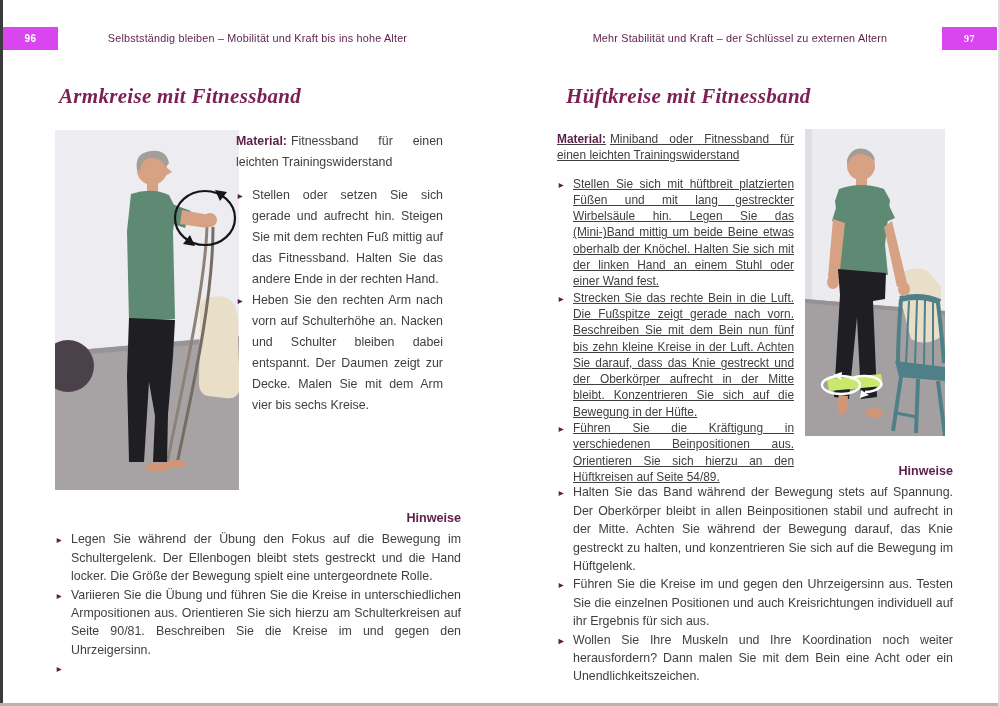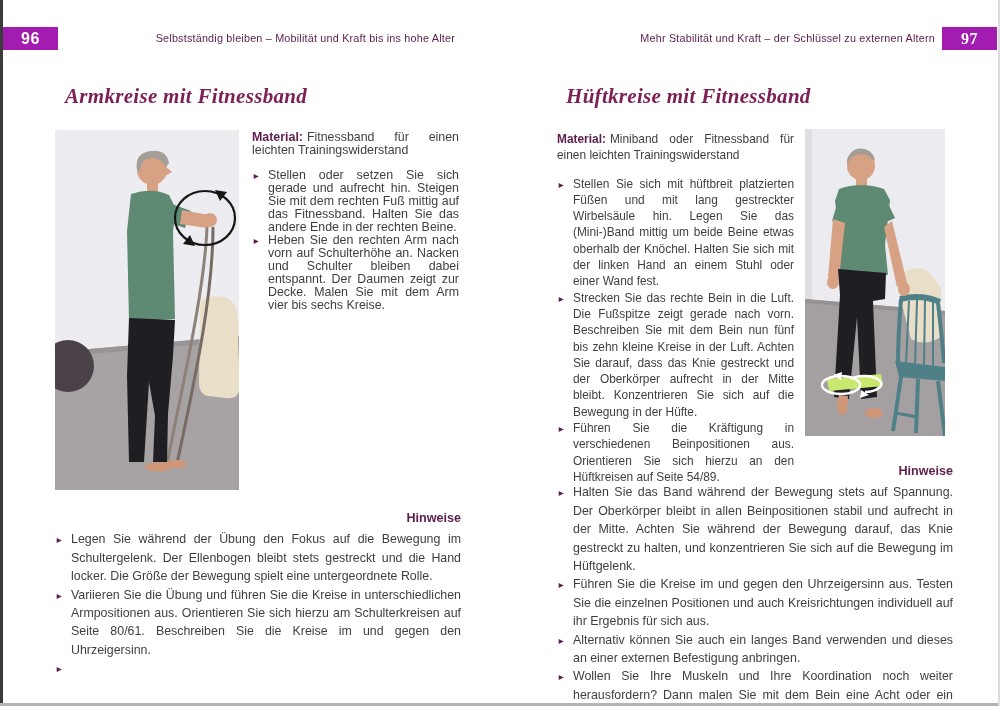--- a/index.html
+++ b/index.html
@@ -5,48 +5,48 @@
   html,body{margin:0;padding:0;}
   body{
     width:1000px;height:706px;position:relative;background:#ffffff;
     font-family:"Liberation Sans", sans-serif;color:#3f3e42;overflow:hidden;
   }
   .spine-left{position:absolute;left:0;top:0;width:3px;height:706px;background:#3b3a3c;}
   .edge-bottom{position:absolute;left:0;bottom:0;width:1000px;height:3px;background:#b5b3b4;}
   .edge-right{position:absolute;right:0;top:0;width:2px;height:706px;background:#dcdbdd;}
 
   .pagenum-tab{
-    position:absolute;top:27px;width:55px;height:23px;background:#a21caf;color:#fff;
-    font-size:16px;font-weight:bold;display:flex;align-items:center;justify-content:center;
+    position:absolute;top:27px;width:55px;height:23px;background:#d946ef;color:#fff;
+    font-size:10px;font-weight:bold;display:flex;align-items:center;justify-content:center;
     letter-spacing:.5px;
   }
   .tab-left{left:3px;}
   .tab-right{left:942px;font-family:Liberation Serif, serif;}
   .running-head{
-    position:absolute;top:32px;font-size:10.8px;color:#5c1e4a;text-align:right;
+    position:absolute;top:32px;font-size:10.8px;color:#5c1e4a;text-align:center;
     letter-spacing:.2px;
   }
   .rh-left{left:60px;width:395px;}
   .rh-right{left:545px;width:390px;}
 
   .ex-title{
     position:absolute;top:84px;margin:0;font-family:cursive;font-style:italic;
     font-weight:700;font-size:21px;color:#7d2056;letter-spacing:.3px;white-space:nowrap;
   }
-  .title-left{left:65px;}
+  .title-left{left:59px;}
   .title-right{left:557px;margin-left:9px;}
 
   .photo{position:absolute;margin:0;padding:0;overflow:hidden;}
   .photo-left{left:55px;top:130px;width:184px;height:360px;}
   .photo-right{left:805px;top:129px;width:140px;height:307px;}
   .photo svg{display:block;}
 
   .col{position:absolute;text-align:justify;hyphens:auto;-webkit-hyphens:auto;}
-  .col-left{left:252px;top:131px;width:207px;font-size:12.4px;line-height:13px;}
-  .col-right{left:557px;top:131px;width:237px;font-size:11.9px;line-height:16.3px;}
+  .col-left{left:236px;top:131px;width:207px;font-size:12.4px;line-height:21px;}
+  .col-right{left:557px;top:131px;width:237px;font-size:11.9px;line-height:16.3px;text-decoration:underline;}
   .material{margin:0 0 12px 0;}
   .mlabel{color:#5c1e4a;font-weight:bold;margin-right:4px;}
 
   .step,.hint{position:relative;padding-left:16px;}
   .bullet{
     position:absolute;left:0;top:1px;color:#5c1e4a;font-size:8.5px;line-height:inherit;
   }
   .hinweise{position:absolute;text-align:justify;font-size:12.4px;line-height:18.4px;hyphens:auto;-webkit-hyphens:auto;}
   .hinweise-left{left:55px;top:509px;width:406px;}
   .hinweise-right{left:557px;top:462px;width:396px;}
@@ -94,37 +94,37 @@
         <path d="M160,60 l12,2 -7,9 z" fill="#161616"></path>
         <path d="M140,116 l-12,-2 7,-9 z" fill="#161616"></path>
       </g>
     </svg>
   </figure>
 
   <div class="col col-left" lang="de">
     <p class="material"><b class="mlabel">Material:</b><span>Fitnessband für einen leichten Trainingswiderstand</span></p>
     <div class="step">
       <span class="bullet">►</span>
-      <span>Stellen oder setzen Sie sich gerade und aufrecht hin. Steigen Sie mit dem rechten Fuß mittig auf das Fitnessband. Halten Sie das andere Ende in der rechten Beine.</span>
+      <span>Stellen oder setzen Sie sich gerade und aufrecht hin. Steigen Sie mit dem rechten Fuß mittig auf das Fitnessband. Halten Sie das andere Ende in der rechten Hand.</span>
     </div>
     <div class="step">
       <span class="bullet">►</span>
       <span>Heben Sie den rechten Arm nach vorn auf Schulterhöhe an. Nacken und Schulter bleiben dabei entspannt. Der Daumen zeigt zur Decke. Malen Sie mit dem Arm vier bis sechs Kreise.</span>
     </div>
   </div>
 
   <div class="hinweise hinweise-left" lang="de">
     <div class="h-title">Hinweise</div>
     <div class="hint">
       <span class="bullet">►</span>
       <span>Legen Sie während der Übung den Fokus auf die Bewegung im Schultergelenk. Der Ellenbogen bleibt stets gestreckt und die Hand locker. Die Größe der Bewegung spielt eine untergeordnete Rolle.</span>
     </div>
     <div class="hint">
       <span class="bullet">►</span>
-      <span>Variieren Sie die Übung und führen Sie die Kreise in unterschiedlichen Armpositionen aus. Orientieren Sie sich hierzu am Schulterkreisen auf Seite 80/61. Beschreiben Sie die Kreise im und gegen den Uhrzeigersinn.</span>
+      <span>Variieren Sie die Übung und führen Sie die Kreise in unterschiedlichen Armpositionen aus. Orientieren Sie sich hierzu am Schulterkreisen auf Seite 90/81. Beschreiben Sie die Kreise im und gegen den Uhrzeigersinn.</span>
     </div>
     <div class="hint">
       <span class="bullet">►</span>
     </div>
   </div>
 
   <div class="pagenum-tab tab-right">97</div>
   <div class="running-head rh-right">Mehr Stabilität und Kraft – der Schlüssel zu externen Altern</div>
   <h1 class="ex-title title-right">Hüftkreise mit Fitnessband</h1>
 
@@ -198,20 +198,19 @@
     <div class="hint">
       <span class="bullet">►</span>
       <span>Halten Sie das Band während der Bewegung stets auf Spannung. Der Oberkörper bleibt in allen Beinpositionen stabil und aufrecht in der Mitte. Achten Sie während der Bewegung darauf, das Knie gestreckt zu halten, und konzentrieren Sie sich auf die Bewegung im Hüftgelenk.</span>
     </div>
     <div class="hint">
       <span class="bullet">►</span>
       <span>Führen Sie die Kreise im und gegen den Uhrzeigersinn aus. Testen Sie die einzelnen Positionen und auch Kreisrichtungen individuell auf ihr Ergebnis für sich aus.</span>
     </div>
     <div class="hint">
       <span class="bullet">►</span>
-      <span>Alternativ können Sie auch ein langes Band verwenden und dieses an einer externen Befestigung anbringen.</span>
     </div>
     <div class="hint">
       <span class="bullet">►</span>
       <span>Wollen Sie Ihre Muskeln und Ihre Koordination noch weiter herausfordern? Dann malen Sie mit dem Bein eine Acht oder ein Unendlichkeitszeichen.</span>
     </div>
   </div>
 </div>
 
 </body></html>

